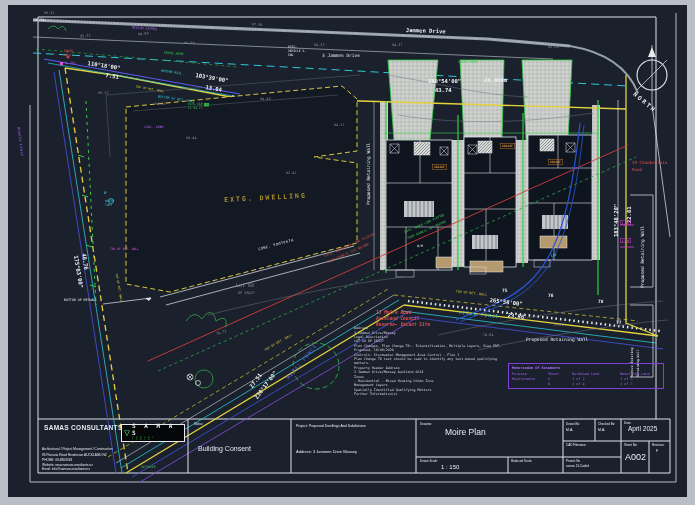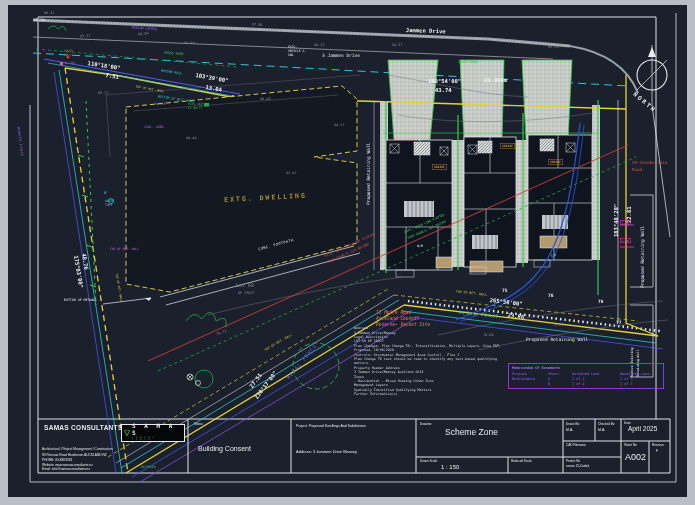--- a/index.html
+++ b/index.html
@@ -361,21 +361,21 @@
 <span class="lbl wht sans" style="left:34px;top:458px;font-size:6.4px;transform:scale(.5)">Website: www.samasconsultants.nz</span>
 <span class="lbl wht sans" style="left:34px;top:462px;font-size:6.4px;transform:scale(.5)">Email: info@samasconsultants.nz</span>
 
 <span class="lbl wht sans" style="left:186px;top:417px;font-size:6px;transform:scale(.5)">Status:</span>
 <span class="lbl wht sans" style="left:190px;top:440px;font-size:7px">Building Consent</span>
 
 <span class="lbl wht sans" style="left:288px;top:419px;font-size:7px;transform:scale(.5)">Project: Proposed Dwellings And Subdivision</span>
 <span class="lbl wht sans" style="left:288px;top:445px;font-size:8px;transform:scale(.5)">Address: 3 Jammen Drive Massey</span>
 
 <span class="lbl wht sans" style="left:412px;top:417px;font-size:6px;transform:scale(.5)">Drawing:</span>
-<span class="lbl wht sans" style="left:437px;top:423px;font-size:8.5px">Scheme Zone</span>
+<span class="lbl wht sans" style="left:437px;top:423px;font-size:8.5px">Moire Plan</span>
 <span class="lbl wht sans" style="left:412px;top:454px;font-size:6px;transform:scale(.5)">Drawn Scale:</span>
 <span class="lbl wht sans" style="left:433px;top:459px;font-size:6px">1 : 150</span>
 <span class="lbl wht sans" style="left:503px;top:454px;font-size:6px;transform:scale(.5)">Reduced Scale:</span>
 
 <span class="lbl wht sans" style="left:558px;top:417px;font-size:6px;transform:scale(.5)">Drawn By:</span>
 <span class="lbl wht sans" style="left:558px;top:423px;font-size:7px;transform:scale(.5)">M.A.</span>
 <span class="lbl wht sans" style="left:590px;top:417px;font-size:6px;transform:scale(.5)">Checked By:</span>
 <span class="lbl wht sans" style="left:590px;top:423px;font-size:7px;transform:scale(.5)">M.A.</span>
 <span class="lbl wht sans" style="left:616px;top:416px;font-size:6px;transform:scale(.5)">Date:</span>
 <span class="lbl wht sans" style="left:620px;top:421px;font-size:6.5px">April 2025</span>

